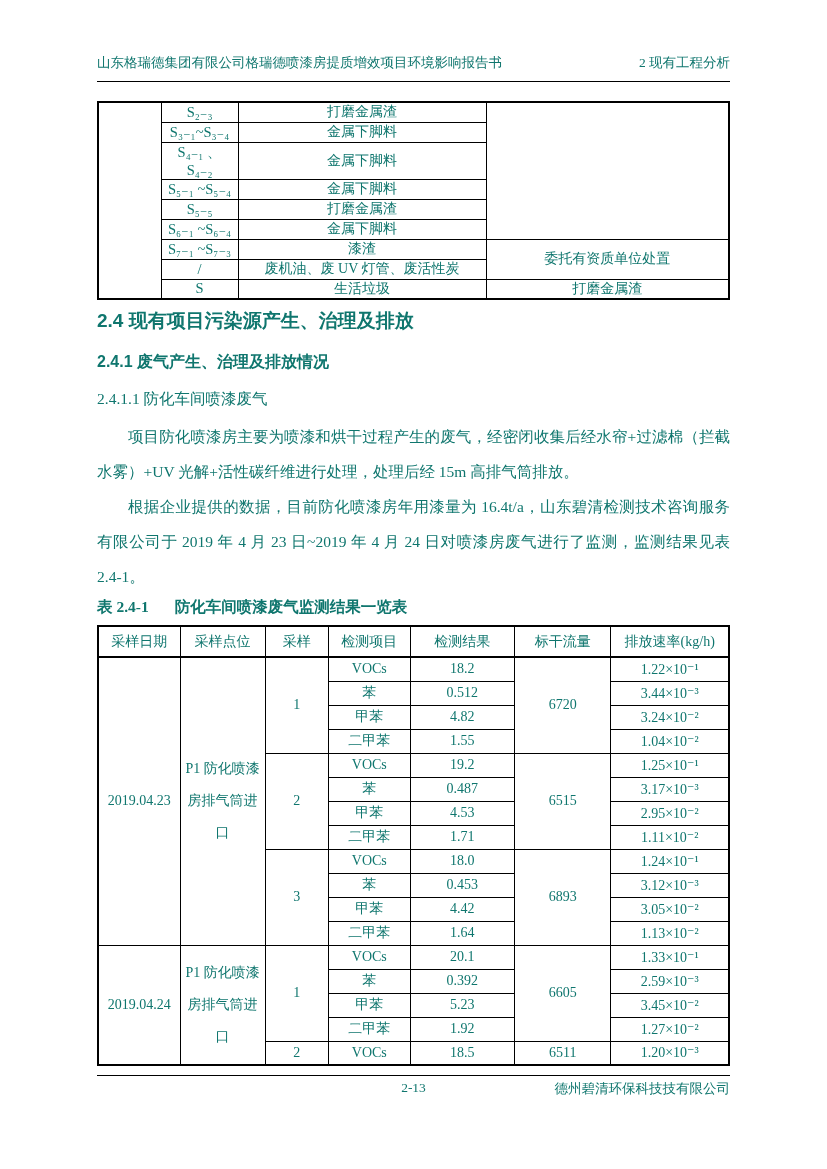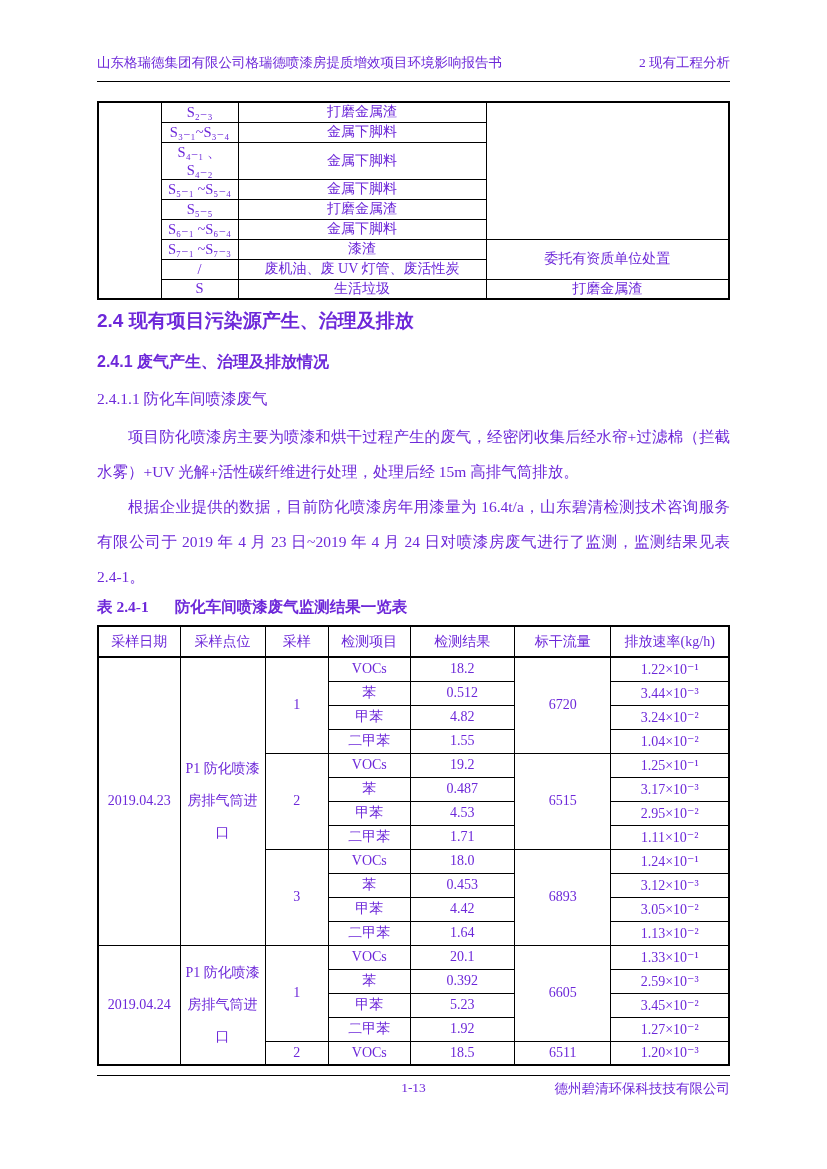--- a/index.html
+++ b/index.html
@@ -2,21 +2,21 @@
 <html><head>
 <meta charset="utf-8">
 <style>
   * { margin:0; padding:0; box-sizing:border-box; }
   html,body { background:#888; }
   .page {
     position:relative;
     width:827px; height:1169px;
     margin:0 auto;
     background:#ffffff;
-    color:#6d28d9;
+    color:#0f766e;
     font-family:"Liberation Serif","DejaVu Serif",serif;
     overflow:hidden;
   }
   .content { margin:0 97px; width:633px; }
 
   
   .doc-header {
     display:flex; justify-content:space-between; align-items:flex-end;
     padding:54px 0 9px 0;
     border-bottom:1px solid #000;
@@ -278,16 +278,16 @@
           <td>18.5</td>
           <td>6511</td>
           <td>1.20×10⁻³</td>
         </tr>
       </tbody>
     </table>
 
   </div>
 
   <div class="doc-footer">
-    <div class="footer-page">1-13</div>
+    <div class="footer-page">2-13</div>
     <div class="footer-company">德州碧清环保科技技有限公司</div>
   </div>
 </div>
 
 </body></html>

